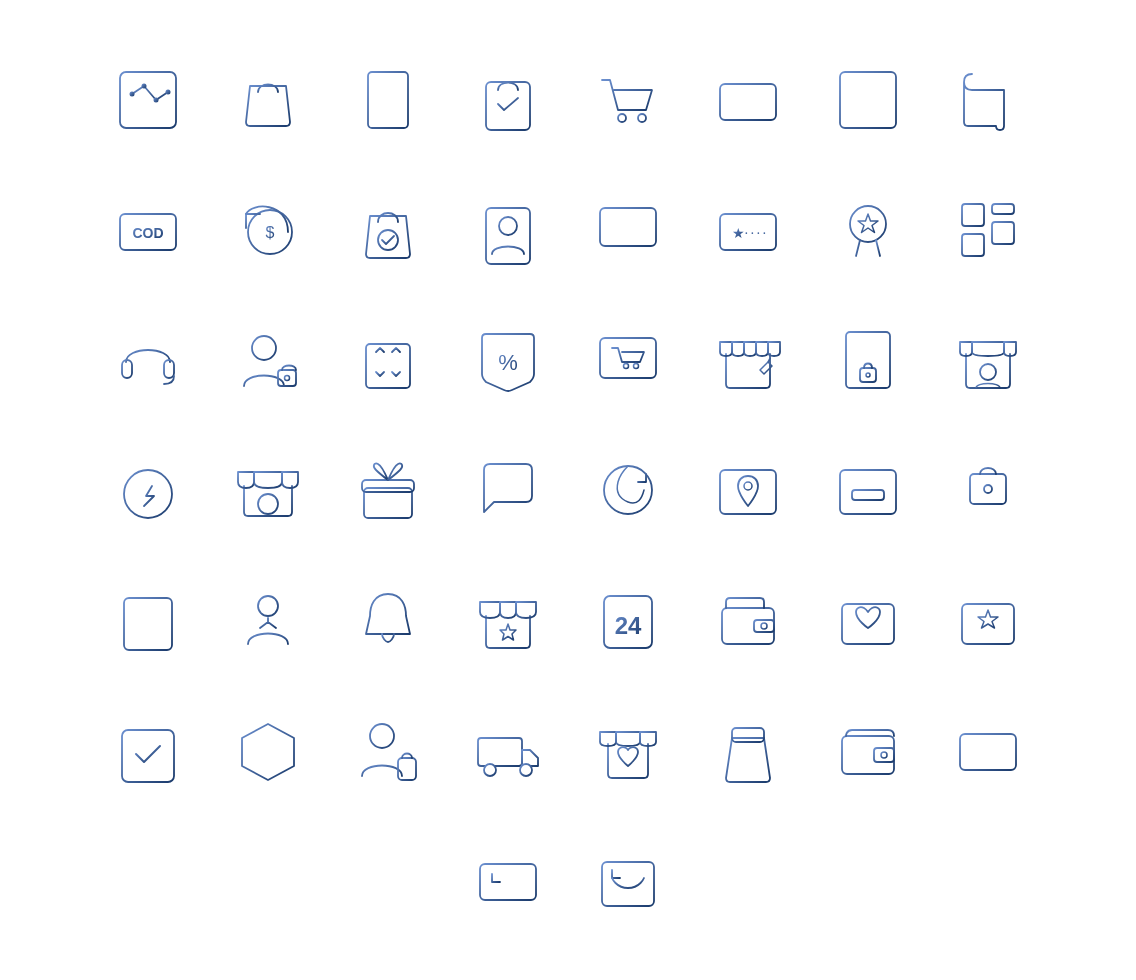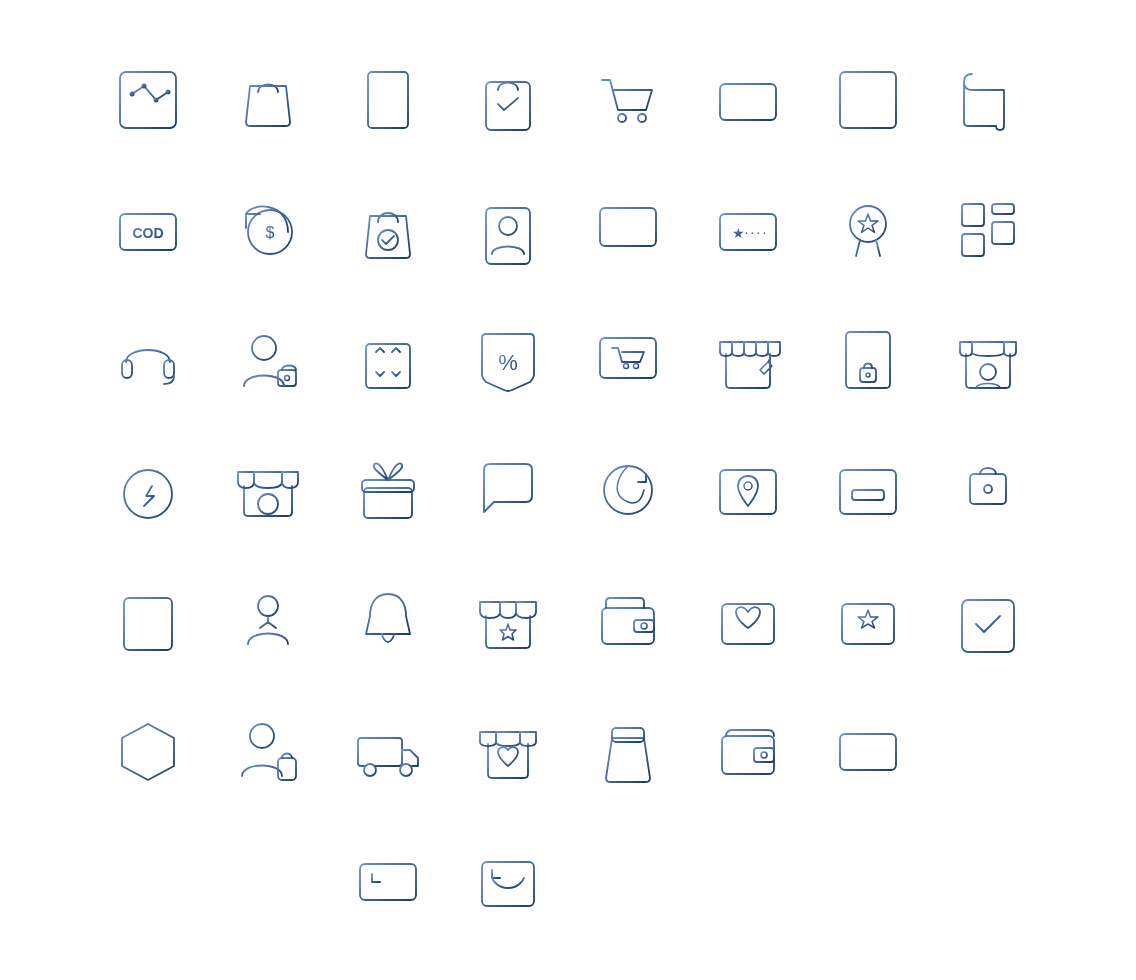--- a/index.html
+++ b/index.html
@@ -614,20 +614,32 @@
         </defs>
       <path d="M14 32 L14 60 Q14 64 18 64 L54 64 Q58 64 58 60 L58 32" stroke="url(#g36)" fill="none" stroke-width="1.8" stroke-linecap="round"></path>
       <path d="M8 18 L8 28 Q8 34 18 34 Q28 34 28 28 L28 18 Z" stroke="url(#g36)" fill="none" stroke-width="1.8" stroke-linejoin="round"></path>
       <path d="M28 18 L28 28 Q28 34 36 34 Q44 34 44 28 L44 18 Z" stroke="url(#g36)" fill="none" stroke-width="1.8" stroke-linejoin="round"></path>
       <path d="M44 18 L44 28 Q44 34 54 34 Q64 34 64 28 L64 18 Z" stroke="url(#g36)" fill="none" stroke-width="1.8" stroke-linejoin="round"></path>
       <line x1="8" y1="18" x2="64" y2="18" stroke="url(#g36)" stroke-width="1.8"></line>
       <polygon points="36,40 38,46 44,46 40,50 41.5,56 36,52.5 30.5,56 32,50 28,46 34,46" stroke="url(#g36)" fill="none" stroke-width="1.5" stroke-linejoin="round"></polygon>
     </svg>
   </div>
 
+  <div class="icon-cell">
+    <svg viewBox="0 0 72 72">
+      <defs>
+          <linearGradient id="g37" x1="0%" y1="0%" x2="100%" y2="100%">
+            <stop offset="0%" stop-color="#6b8fcf"></stop>
+            <stop offset="100%" stop-color="#1a3a6b"></stop>
+          </linearGradient>
+        </defs>
+      <rect x="12" y="12" width="48" height="52" rx="6" stroke="url(#g37)" fill="none" stroke-width="1.8"></rect>
+      <text x="36" y="50" text-anchor="middle" font-size="24" font-weight="700" font-family="Arial" fill="url(#g37)">24</text>
+    </svg>
+  </div>
 
   <div class="icon-cell">
     <svg viewBox="0 0 72 72">
       <defs>
           <linearGradient id="g38" x1="0%" y1="0%" x2="100%" y2="100%">
             <stop offset="0%" stop-color="#6b8fcf"></stop>
             <stop offset="100%" stop-color="#1a3a6b"></stop>
           </linearGradient>
         </defs>
       <rect x="10" y="24" width="52" height="36" rx="5" stroke="url(#g38)" fill="none" stroke-width="1.8"></rect>

